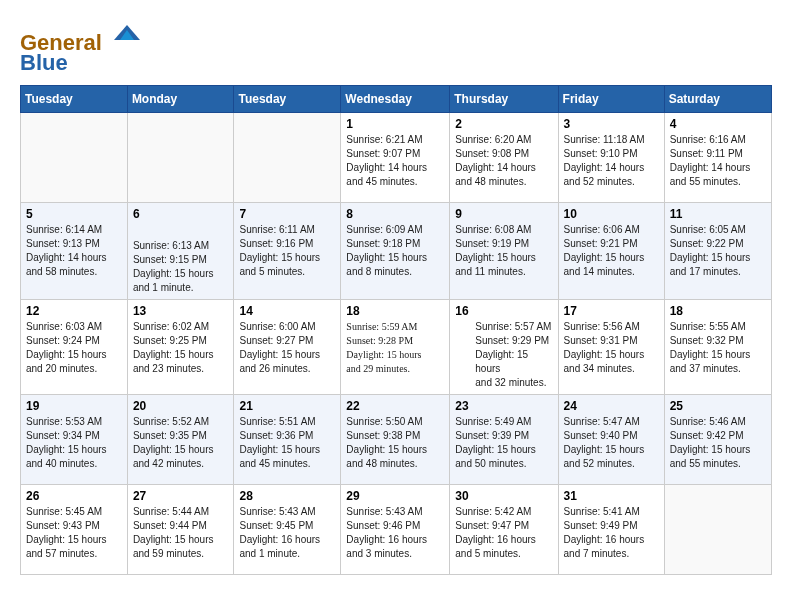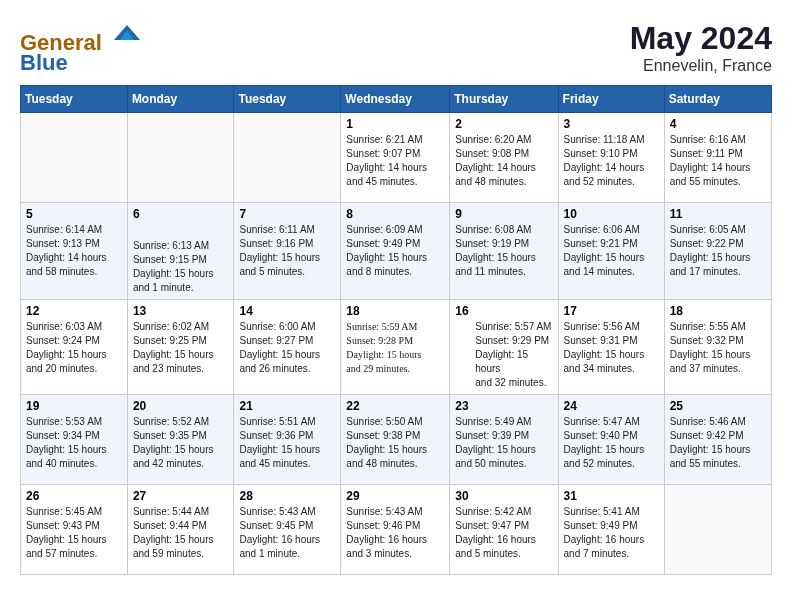--- a/index.html
+++ b/index.html
@@ -100,24 +100,20 @@
           <span>General</span>
           <svg class="logo-icon" viewBox="0 0 30 30" xmlns="http://www.w3.org/2000/svg">
             <polygon points="2,20 15,5 28,20" fill="#2563a8"></polygon>
             <polygon points="8,20 15,10 22,20" fill="#1a90d4"></polygon>
           </svg>
         </div>
       </div>
       <div class="logo-text" style="color:#2563a8; margin-top:-4px;">Blue</div>
     </div>
   </div>
-  <div class="title-block">
-    <div class="month-title">May 2024</div>
-    <div class="subtitle">Ennevelin, France</div>
-  </div>
 </div>
 
 <table>
   <thead>
     <tr>
     <th>Tuesday</th>
         <th>Monday</th>
         <th>Tuesday</th>
         <th>Wednesday</th>
         <th>Thursday</th>
@@ -177,21 +173,21 @@
         <td>
           <div class="day-num">7</div>
           <div class="day-info" style="white-space: pre-line;">Sunrise: 6:11 AM
 Sunset: 9:16 PM
 Daylight: 15 hours
 and 5 minutes.</div>
         </td>
         <td>
           <div class="day-num">8</div>
           <div class="day-info" style="white-space: pre-line;">Sunrise: 6:09 AM
-Sunset: 9:49 PM
+Sunset: 9:18 PM
 Daylight: 15 hours
 and 8 minutes.</div>
         </td>
         <td>
           <div class="day-num">9</div>
           <div class="day-info" style="white-space: pre-line;">Sunrise: 6:08 AM
 Sunset: 9:19 PM
 Daylight: 15 hours
 and 11 minutes.</div>
         </td>

